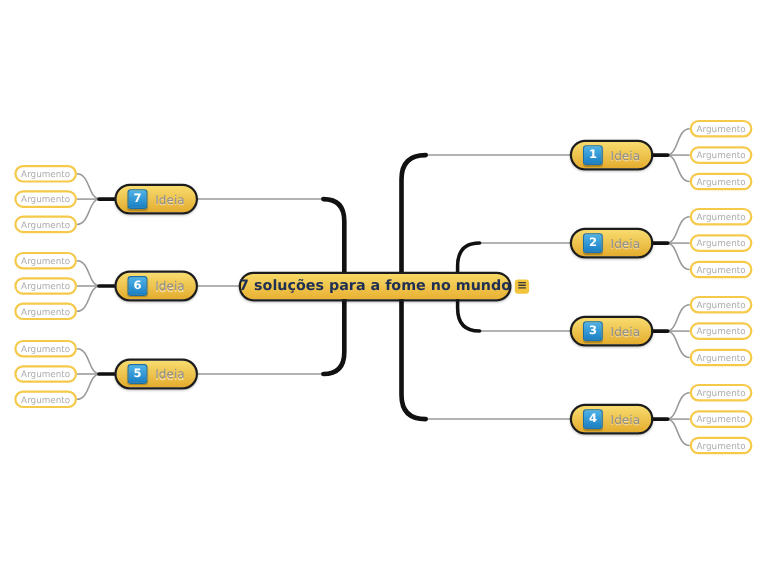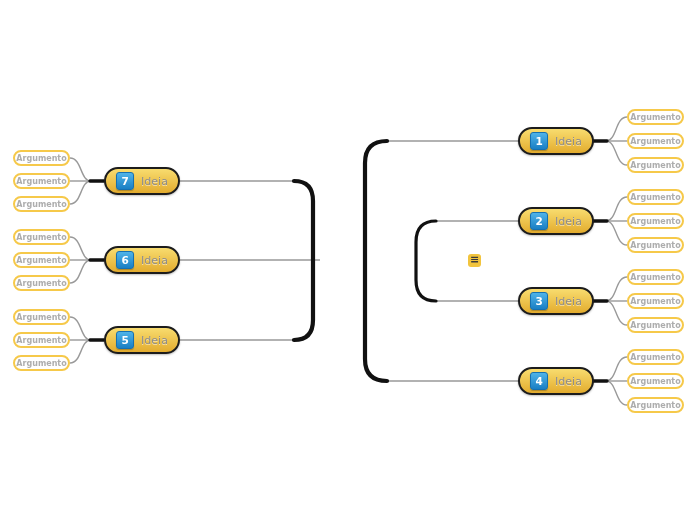--- a/index.html
+++ b/index.html
@@ -90,21 +90,20 @@
   .arg-node {
     width: 57px;
     height: 16px;
     border: 2px solid #f6c94a;
     border-radius: 8px;
     background: #ffffff;
     font-size: 8px;
     color: #adadad;
     white-space: nowrap;
     z-index: 2;
-    font-weight: bold;
   }
   .notes-icon {
     position: absolute;
     left: 468px;
     top: 254px;
     width: 13px;
     height: 13px;
     border-radius: 3px;
     background: #f2c43d;
     color: #3a3a3a;
@@ -170,20 +169,23 @@
       <path class="black-stub" d="M593 141 H607"></path>
       <path class="black-stub" d="M593 221 H607"></path>
       <path class="black-stub" d="M593 301 H607"></path>
       <path class="black-stub" d="M593 381 H607"></path>
       <path class="black-stub" d="M104 181 H90"></path>
       <path class="black-stub" d="M104 260 H90"></path>
       <path class="black-stub" d="M104 340 H90"></path>
     </g>
   </svg>
 
+  <div class="node root-node" style="left:217px; top:247px;">
+    <span>7 soluções para a fome no mundo</span>
+  </div>
   <div class="notes-icon">≡</div>
 
   <div class="node idea-node" style="left:518px; top:127px;">
     <span class="idea-badge">1</span>
     <span class="idea-label">Ideia</span>
   </div>
   <div class="node idea-node" style="left:518px; top:207px;">
     <span class="idea-badge">2</span>
     <span class="idea-label">Ideia</span>
   </div>

